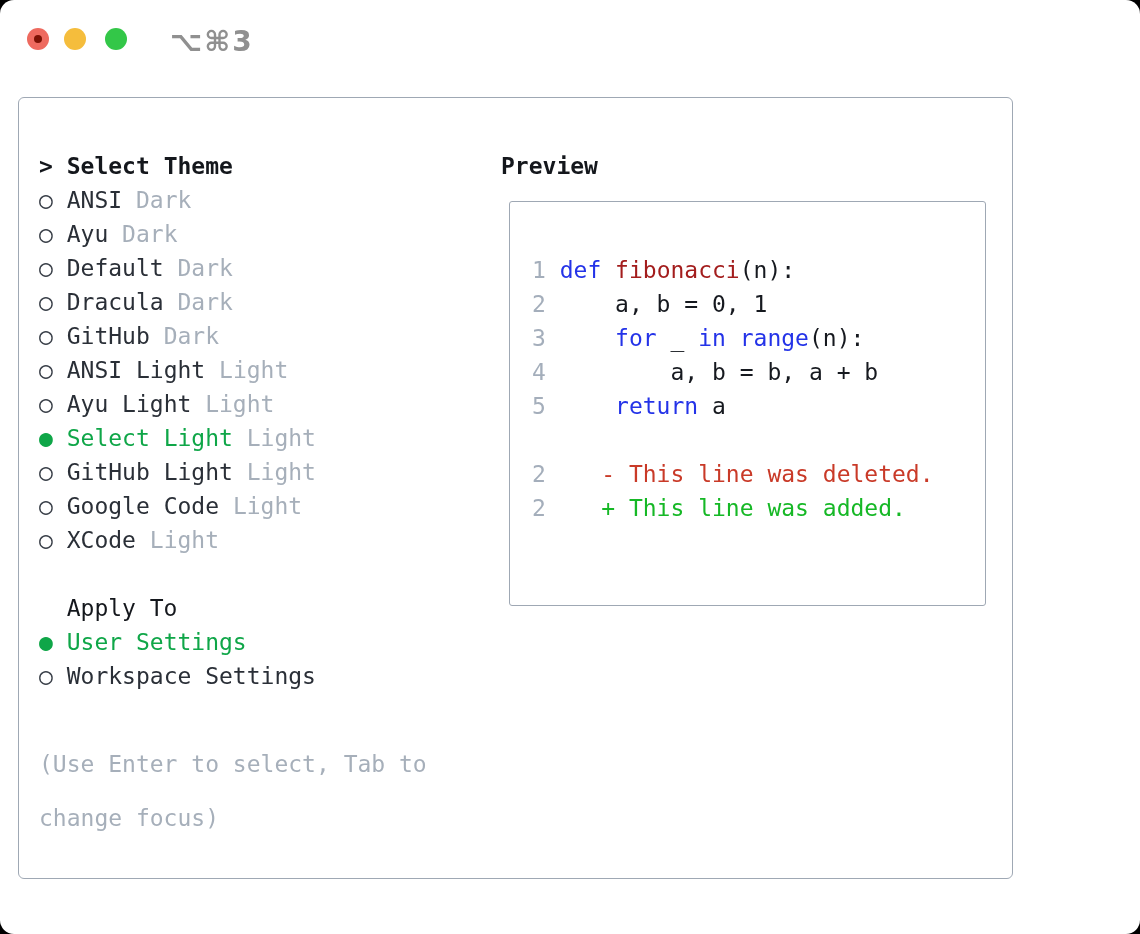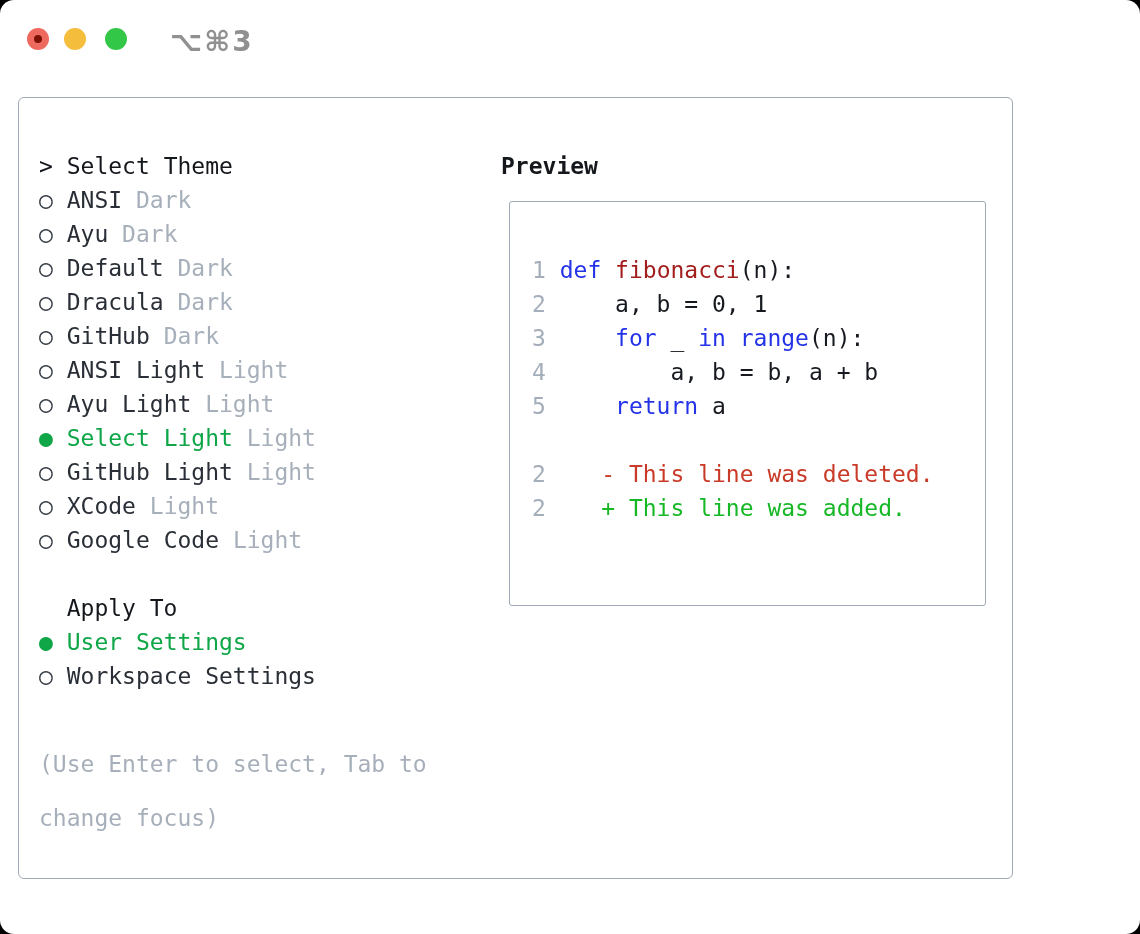--- a/index.html
+++ b/index.html
@@ -21,21 +21,21 @@
     position:absolute;left:170px;top:25px;font-family:"DejaVu Sans","Liberation Sans",sans-serif;
     font-size:28px;font-weight:bold;color:var(--shortcut_gray);letter-spacing:2px;
   }
   
   .panel{
     position:absolute;left:18px;top:97px;width:995px;height:782px;box-sizing:border-box;
     border:1.5px solid var(--panel_border);border-radius:6px;background:var(--window_bg,#fff);
   }
   .row{height:34px;line-height:34px;white-space:pre;font-size:23px;color:var(--text_dark);}
   .left{position:absolute;left:20px;top:51px;}
-  .title-row{font-weight:normal;color:var(--title_black);}
+  .title-row{font-weight:bold;color:var(--title_black);}
   .title-row .prompt{color:var(--title_black);}
   .option .bullet{color:var(--bullet_gray);}
   .option .tag{color:var(--tag_gray);}
   .option.selected .bullet,.option.selected .name{color:var(--selected_green);}
   .apply-title{color:var(--title_black);padding-left:2ch;}
   .help .row{color:var(--help_gray);margin-top:20px;}
   
   .right{position:absolute;left:482px;top:51px;}
   .preview-title{font-weight:bold;color:var(--title_black);}
   .preview-box{
@@ -74,22 +74,22 @@
       <div id="theme-list">
           <div class="row option"><span class="bullet">○ </span><span class="name">ANSI</span><span class="tag"> Dark</span></div>
           <div class="row option"><span class="bullet">○ </span><span class="name">Ayu</span><span class="tag"> Dark</span></div>
           <div class="row option"><span class="bullet">○ </span><span class="name">Default</span><span class="tag"> Dark</span></div>
           <div class="row option"><span class="bullet">○ </span><span class="name">Dracula</span><span class="tag"> Dark</span></div>
           <div class="row option"><span class="bullet">○ </span><span class="name">GitHub</span><span class="tag"> Dark</span></div>
           <div class="row option"><span class="bullet">○ </span><span class="name">ANSI Light</span><span class="tag"> Light</span></div>
           <div class="row option"><span class="bullet">○ </span><span class="name">Ayu Light</span><span class="tag"> Light</span></div>
           <div class="row option selected"><span class="bullet">● </span><span class="name">Select Light</span><span class="tag"> Light</span></div>
           <div class="row option"><span class="bullet">○ </span><span class="name">GitHub Light</span><span class="tag"> Light</span></div>
+          <div class="row option"><span class="bullet">○ </span><span class="name">Google Code</span><span class="tag"> Light</span></div>
           <div class="row option"><span class="bullet">○ </span><span class="name">XCode</span><span class="tag"> Light</span></div>
-          <div class="row option"><span class="bullet">○ </span><span class="name">Google Code</span><span class="tag"> Light</span></div>
         </div>
 
       <div class="row"></div>
 
       <div class="row apply-title">Apply To</div>
 
       <div id="apply-list">
           <div class="row option selected"><span class="bullet">● </span><span class="name">User Settings</span></div>
           <div class="row option"><span class="bullet">○ </span><span class="name">Workspace Settings</span></div>
         </div>

